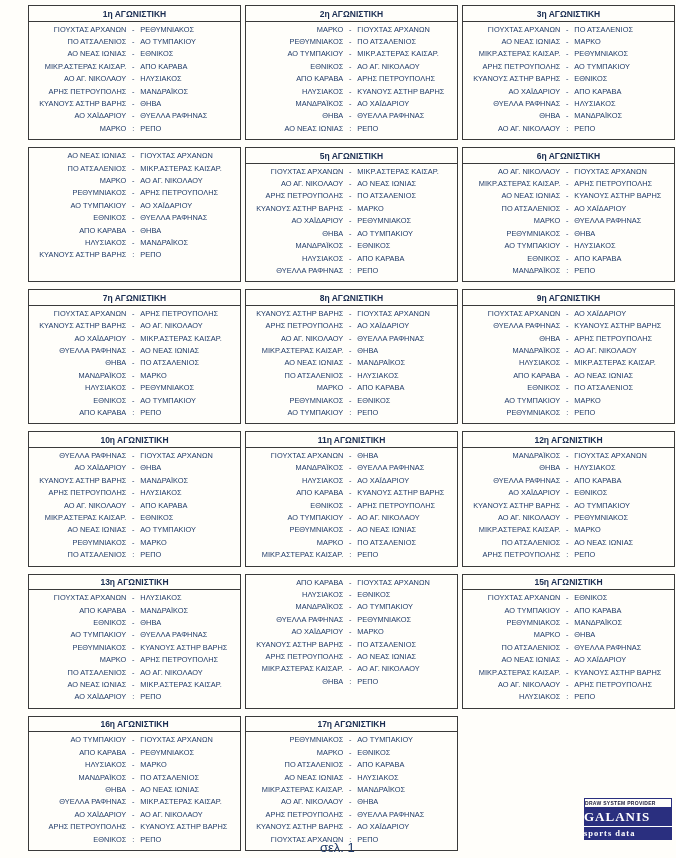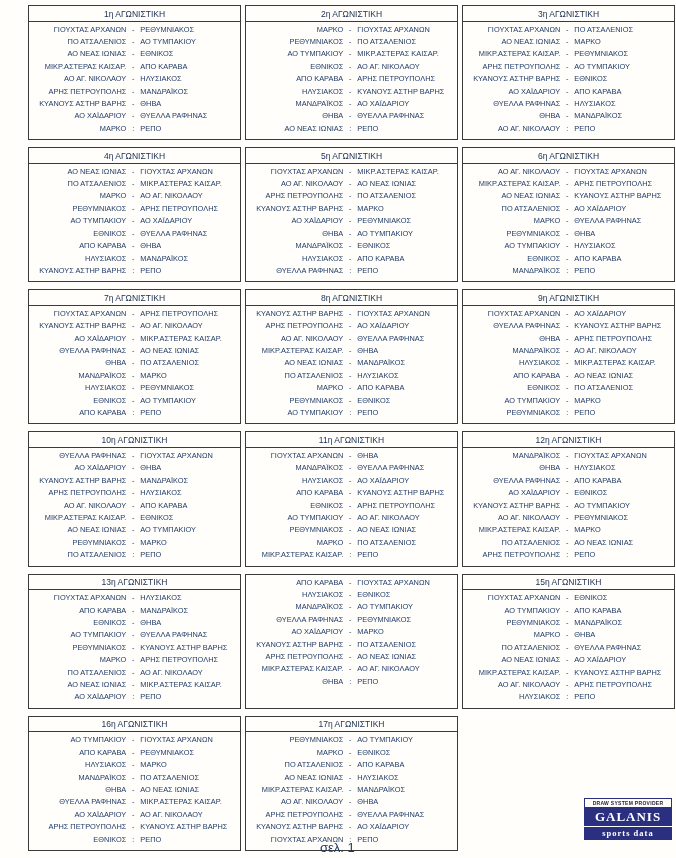--- a/index.html
+++ b/index.html
@@ -17,21 +17,21 @@
     width:647px;
     margin:5px 0 0 28px;
   }
   .mbox {
     width:213px;
     border:1px solid #3a3a3a;
     background:#fffefa;
   }
   .mhead {
     border-bottom:1.5px solid #3a3a3a;
-    font-size:8.5px; font-weight:normal;
+    font-size:8.5px; font-weight:bold;
     text-align:center;
     color:#1a2d52;
     padding:2.5px 0 2px 0;
   }
   .mbody { padding:2px 3px 4px 3px; }
   .fx {
     display:grid;
     grid-template-columns:46% 8px 1fr;
     column-gap:3px;
     line-height:12.4px;
@@ -43,21 +43,21 @@
   .fx .away { text-align:left; overflow:hidden; }
   .footer {
     position:absolute;
     left:320px; top:840px;
     font-size:13px; color:#1f3a68;
   }
   .logo {
     position:absolute;
     right:4px; top:798px;
     width:88px;
-    text-align:center;
+    text-align:left;
   }
   .logo-provider {
     border:1px solid #2a2f7f;
     background:#fffefa;
     color:#1a1a3a;
     font-size:5px; font-weight:bold;
     letter-spacing:0.3px;
     padding:1px 0;
   }
   .logo-main {
@@ -229,21 +229,20 @@
           <div class="away">ΜΑΝΔΡΑΪΚΟΣ</div>
         </div>
         <div class="fx">
           <div class="home">ΑΟ ΑΓ. ΝΙΚΟΛΑΟΥ</div>
           <div class="sep">:</div>
           <div class="away">ΡΕΠΟ</div>
         </div>
       </div>
     </div>
     <div class="mbox">
-      <div class="mhead">4η ΑΓΩΝΙΣΤΙΚΗ</div>
       <div class="mbody">
         <div class="fx">
           <div class="home">ΑΟ ΝΕΑΣ ΙΩΝΙΑΣ</div>
           <div class="sep">-</div>
           <div class="away">ΓΙΟΥΧΤΑΣ ΑΡΧΑΝΩΝ</div>
         </div>
         <div class="fx">
           <div class="home">ΠΟ ΑΤΣΑΛΕΝΙΟΣ</div>
           <div class="sep">-</div>
           <div class="away">ΜΙΚΡ.ΑΣΤΕΡΑΣ ΚΑΙΣΑΡ.</div>

